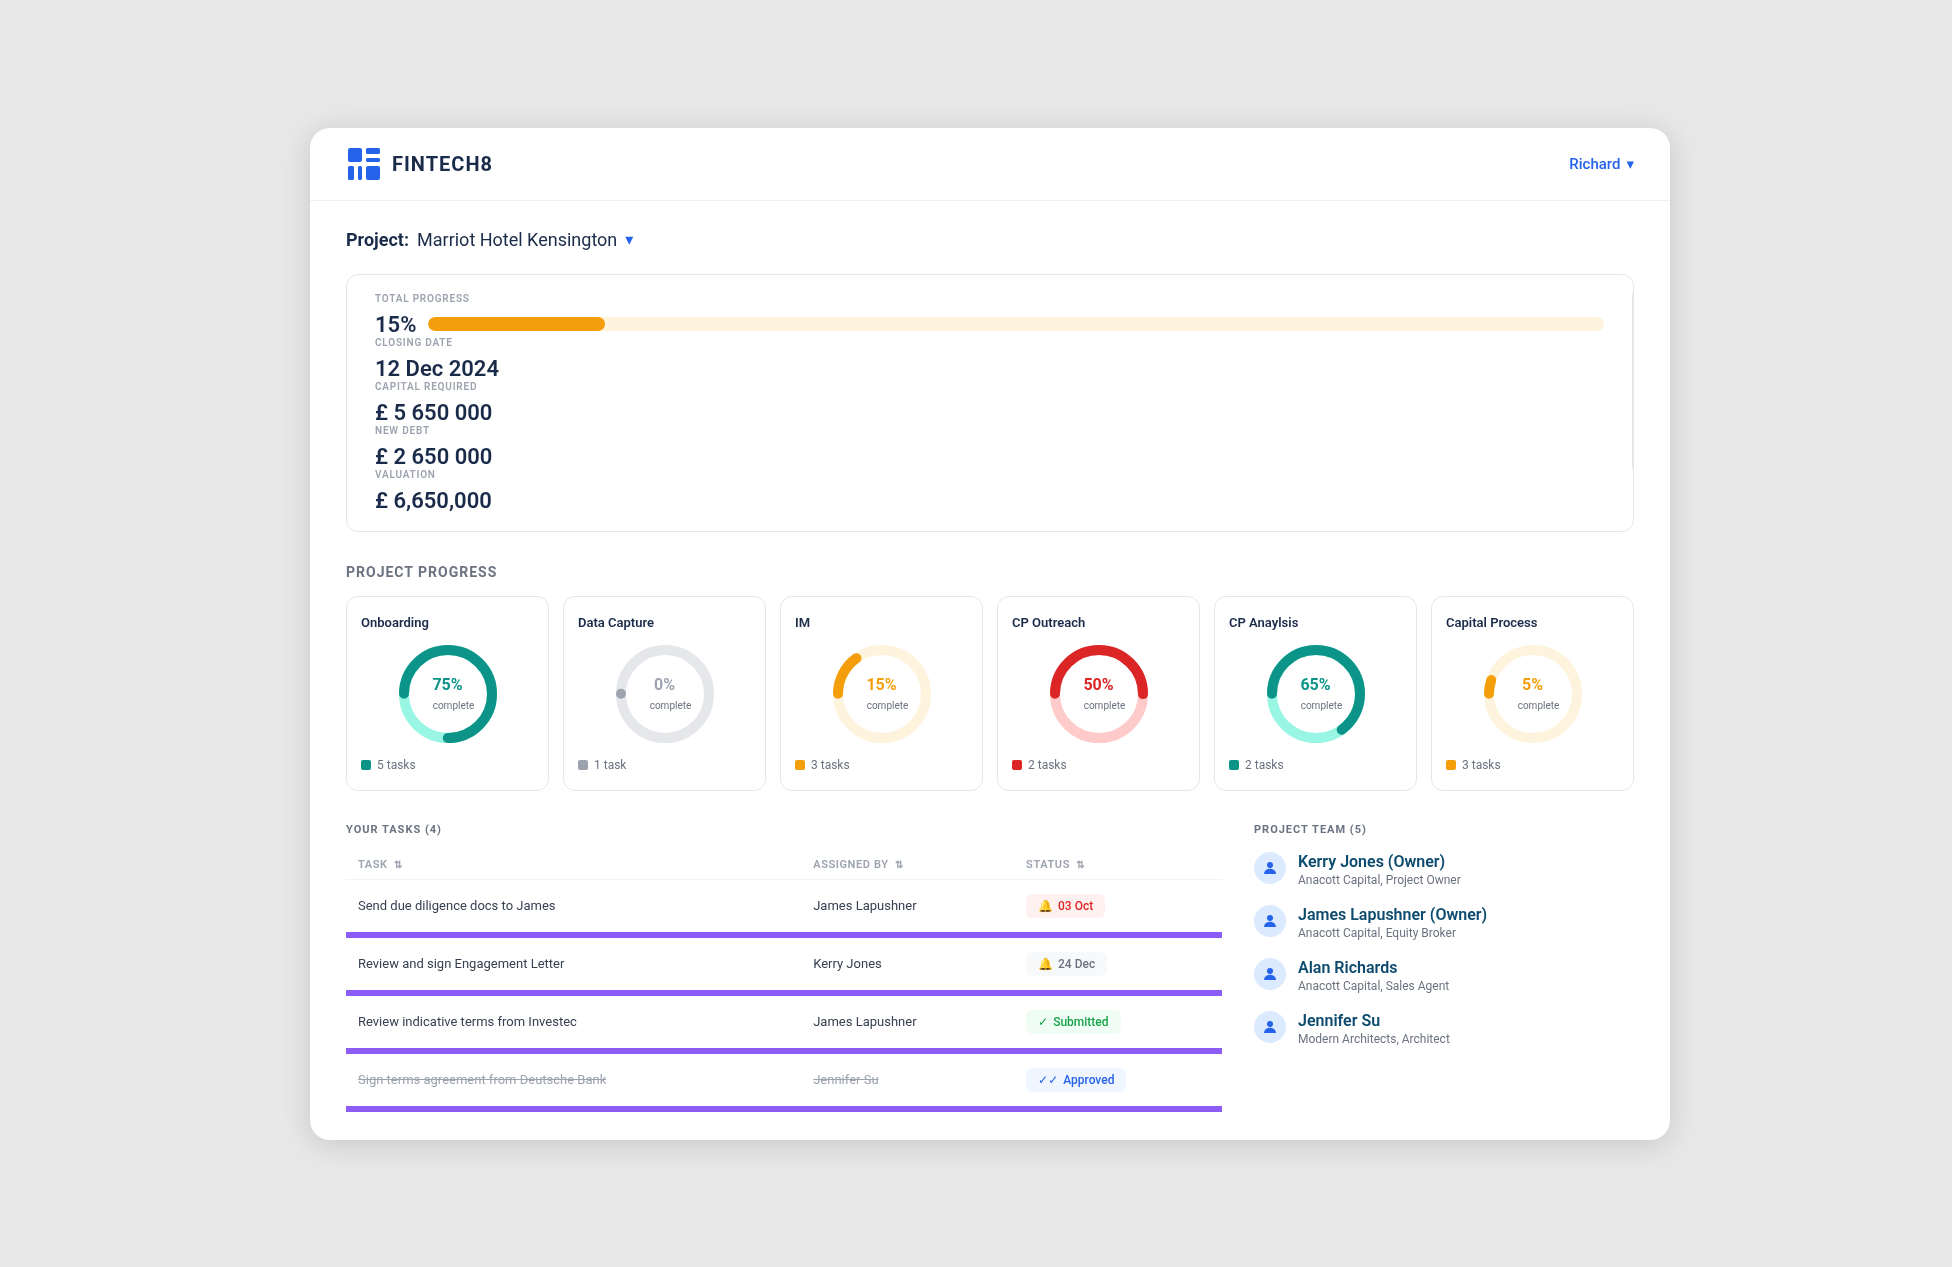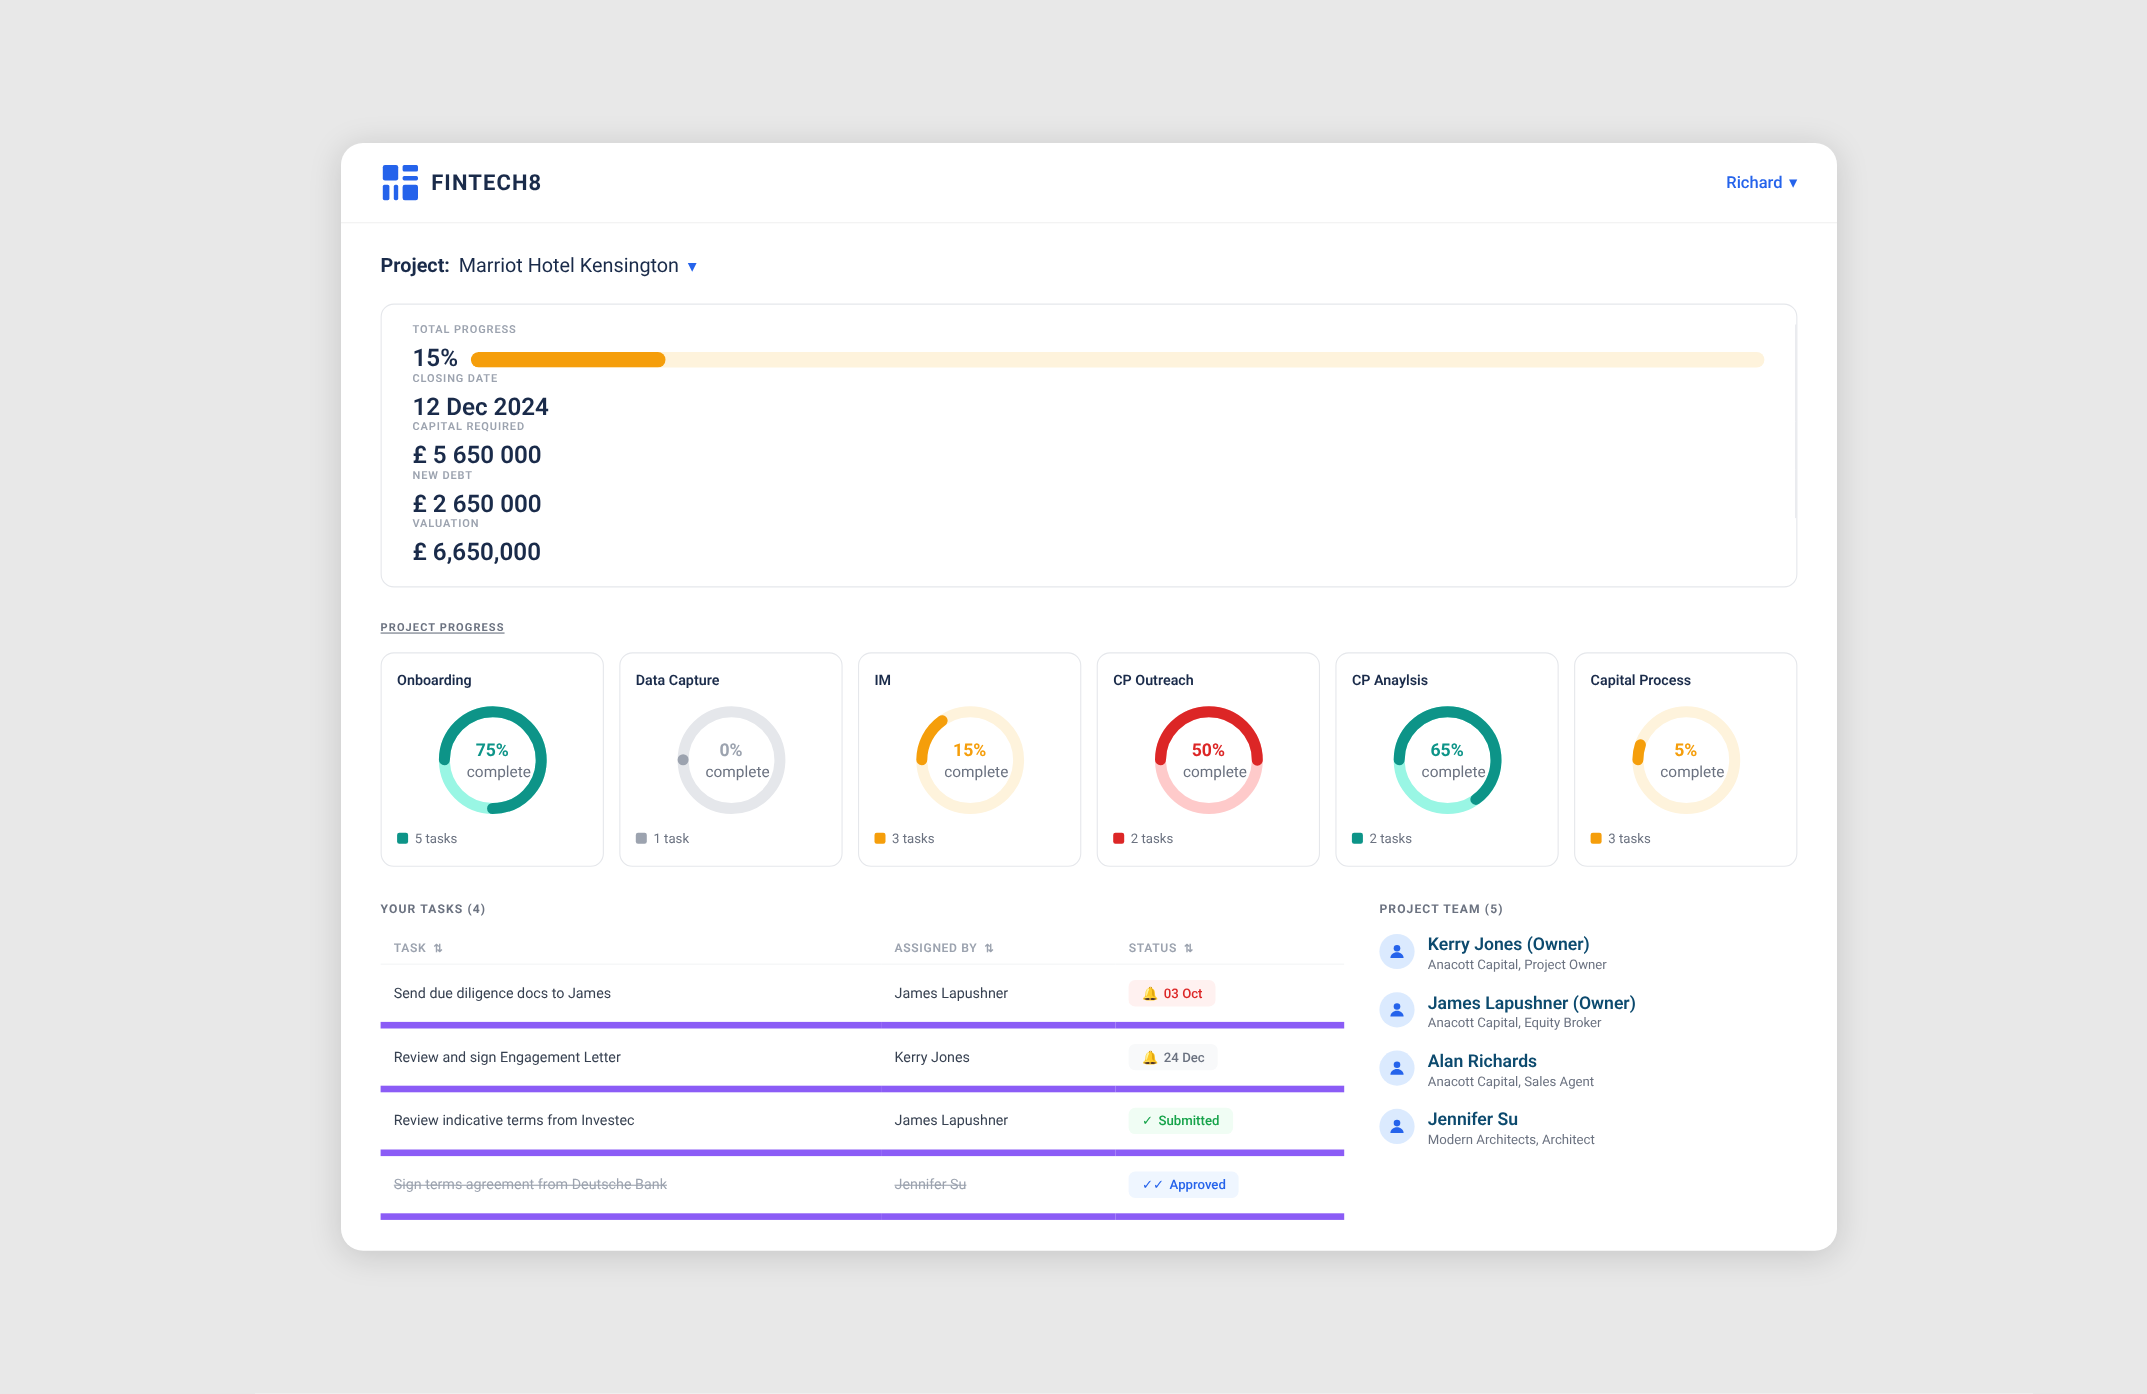--- a/index.html
+++ b/index.html
@@ -126,27 +126,26 @@
       border-radius: 7px;
       overflow: hidden;
     }
     .progress-bar-fill {
       height: 100%;
       background: #f59e0b;
       border-radius: 7px;
     }
     
     .section-title {
-      font-size: 10px;
+      font-size: 14px;
       font-weight: 700;
       color: #6b7280;
       letter-spacing: 1px;
       text-transform: uppercase;
       margin-bottom: 16px;
-      text-decoration: underline;
     }
     
     .progress-cards {
       display: grid;
       grid-template-columns: repeat(6, 1fr);
       gap: 14px;
       margin-bottom: 32px;
     }
     .progress-card {
       border: 1px solid #e5e7eb;
@@ -176,21 +175,21 @@
       left: 50%;
       transform: translate(-50%, -50%);
       text-align: center;
     }
     .donut-pct {
       font-size: 16px;
       font-weight: 700;
       display: block;
     }
     .donut-complete {
-      font-size: 14px;
+      font-size: 10px;
       color: #6b7280;
       padding-left: 12px;
     }
     .card-tasks {
       display: flex;
       align-items: center;
       gap: 6px;
       font-size: 12px;
       color: #6b7280;
     }

